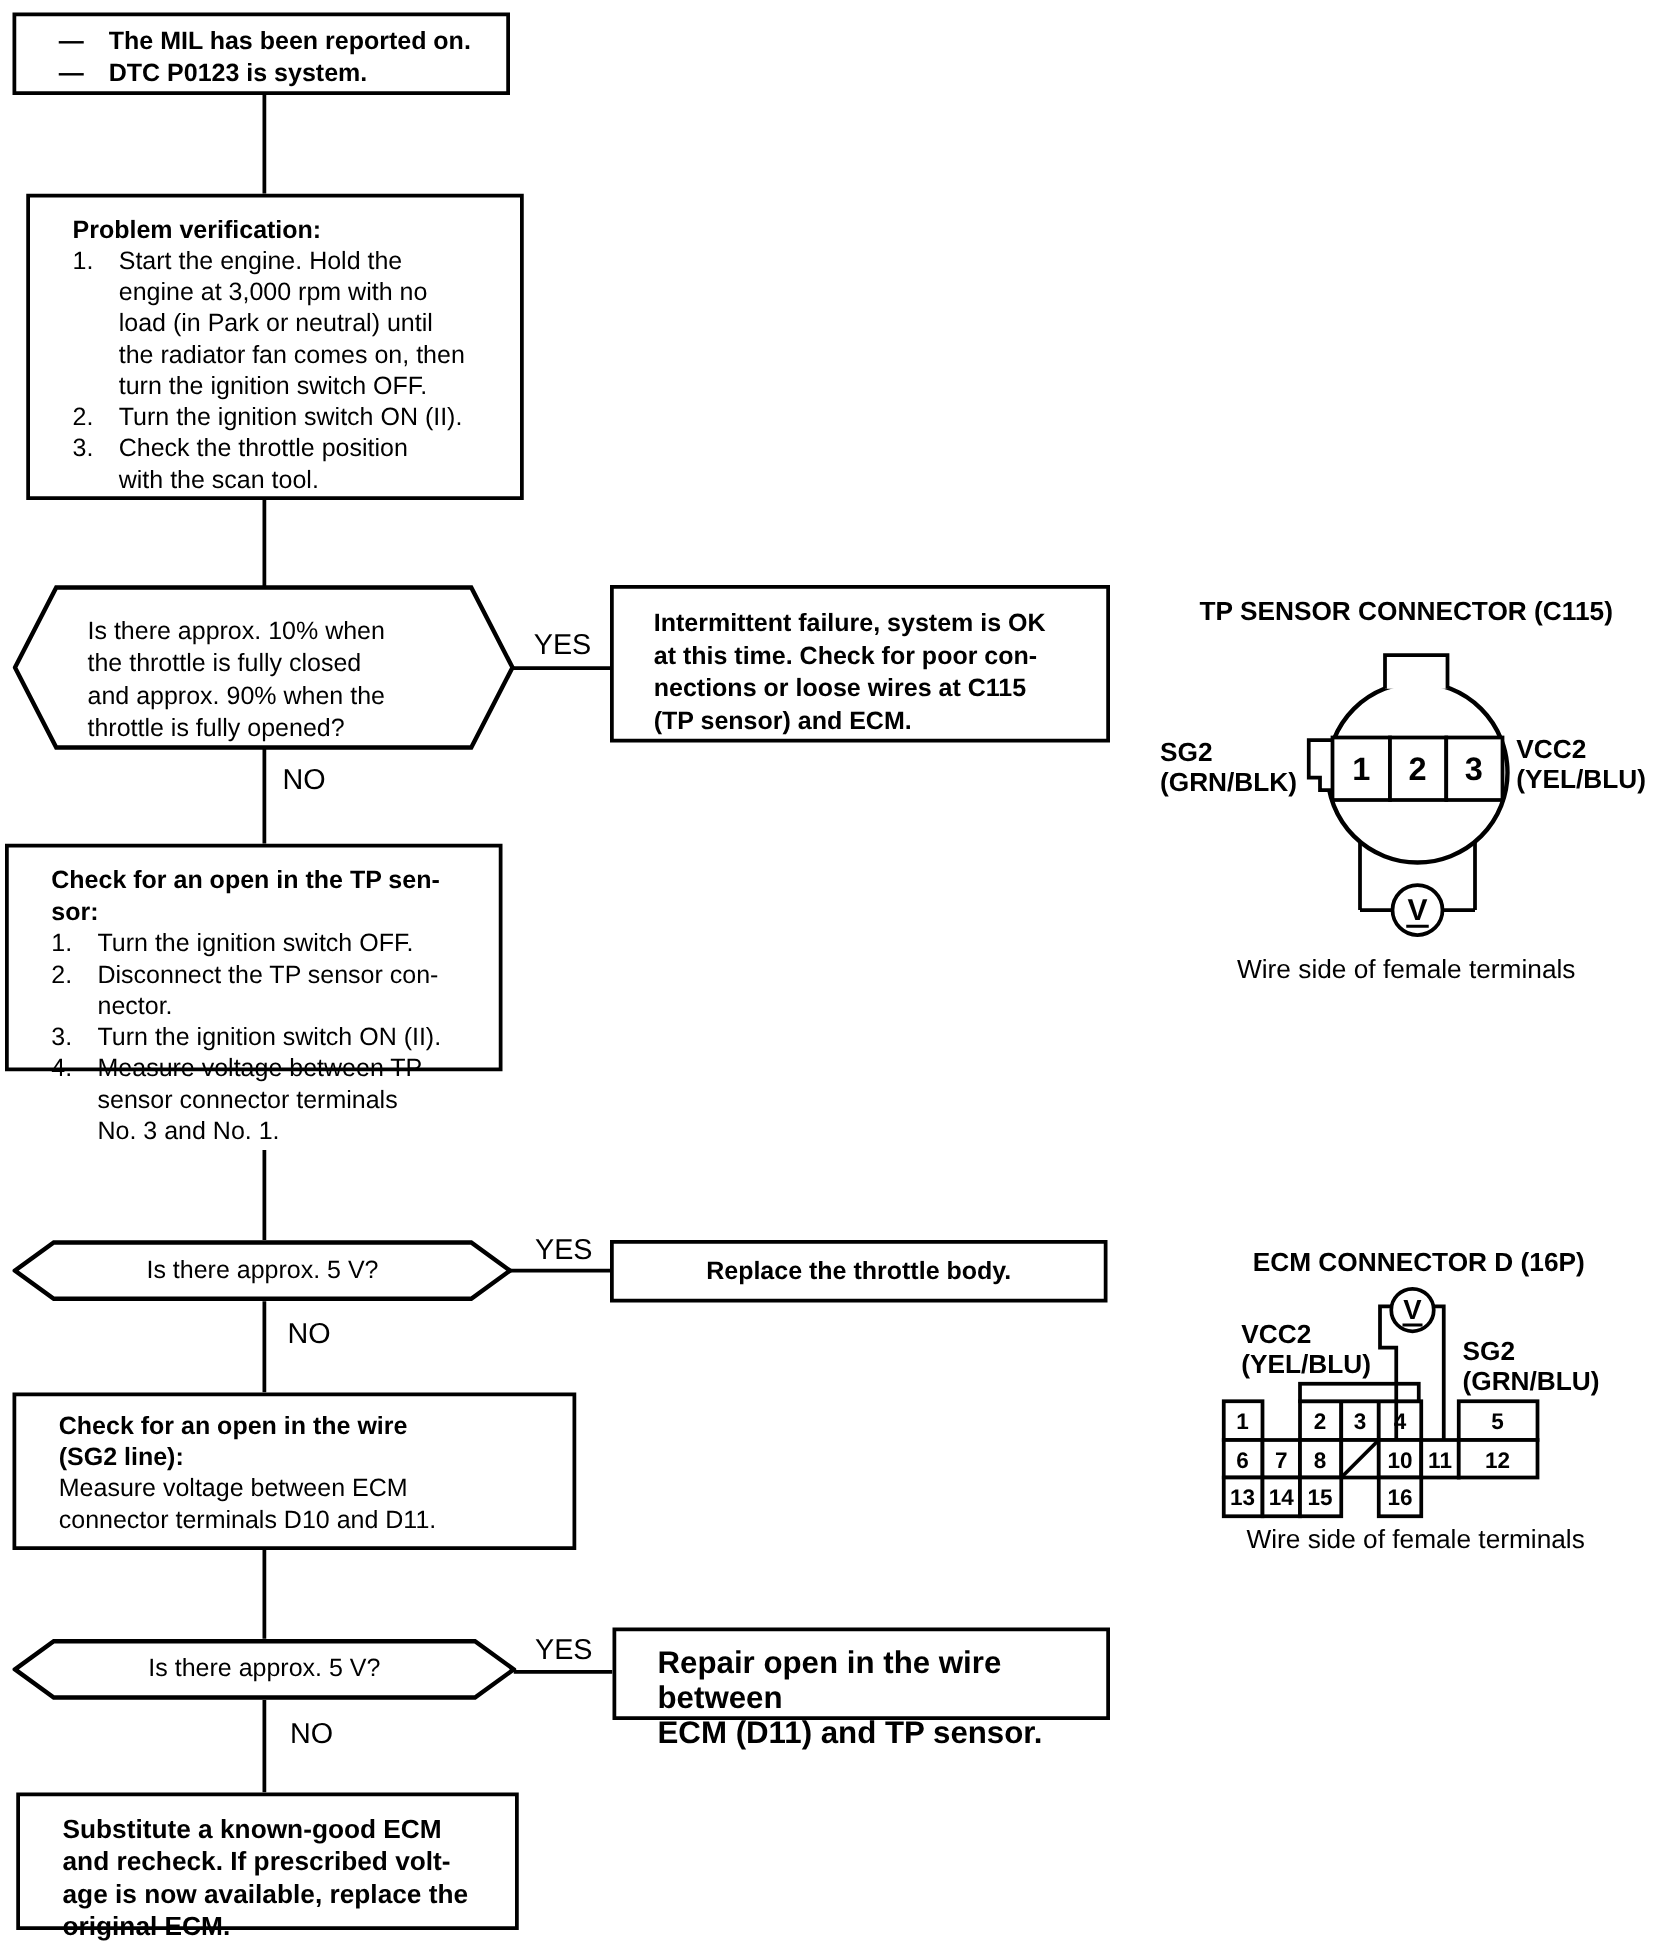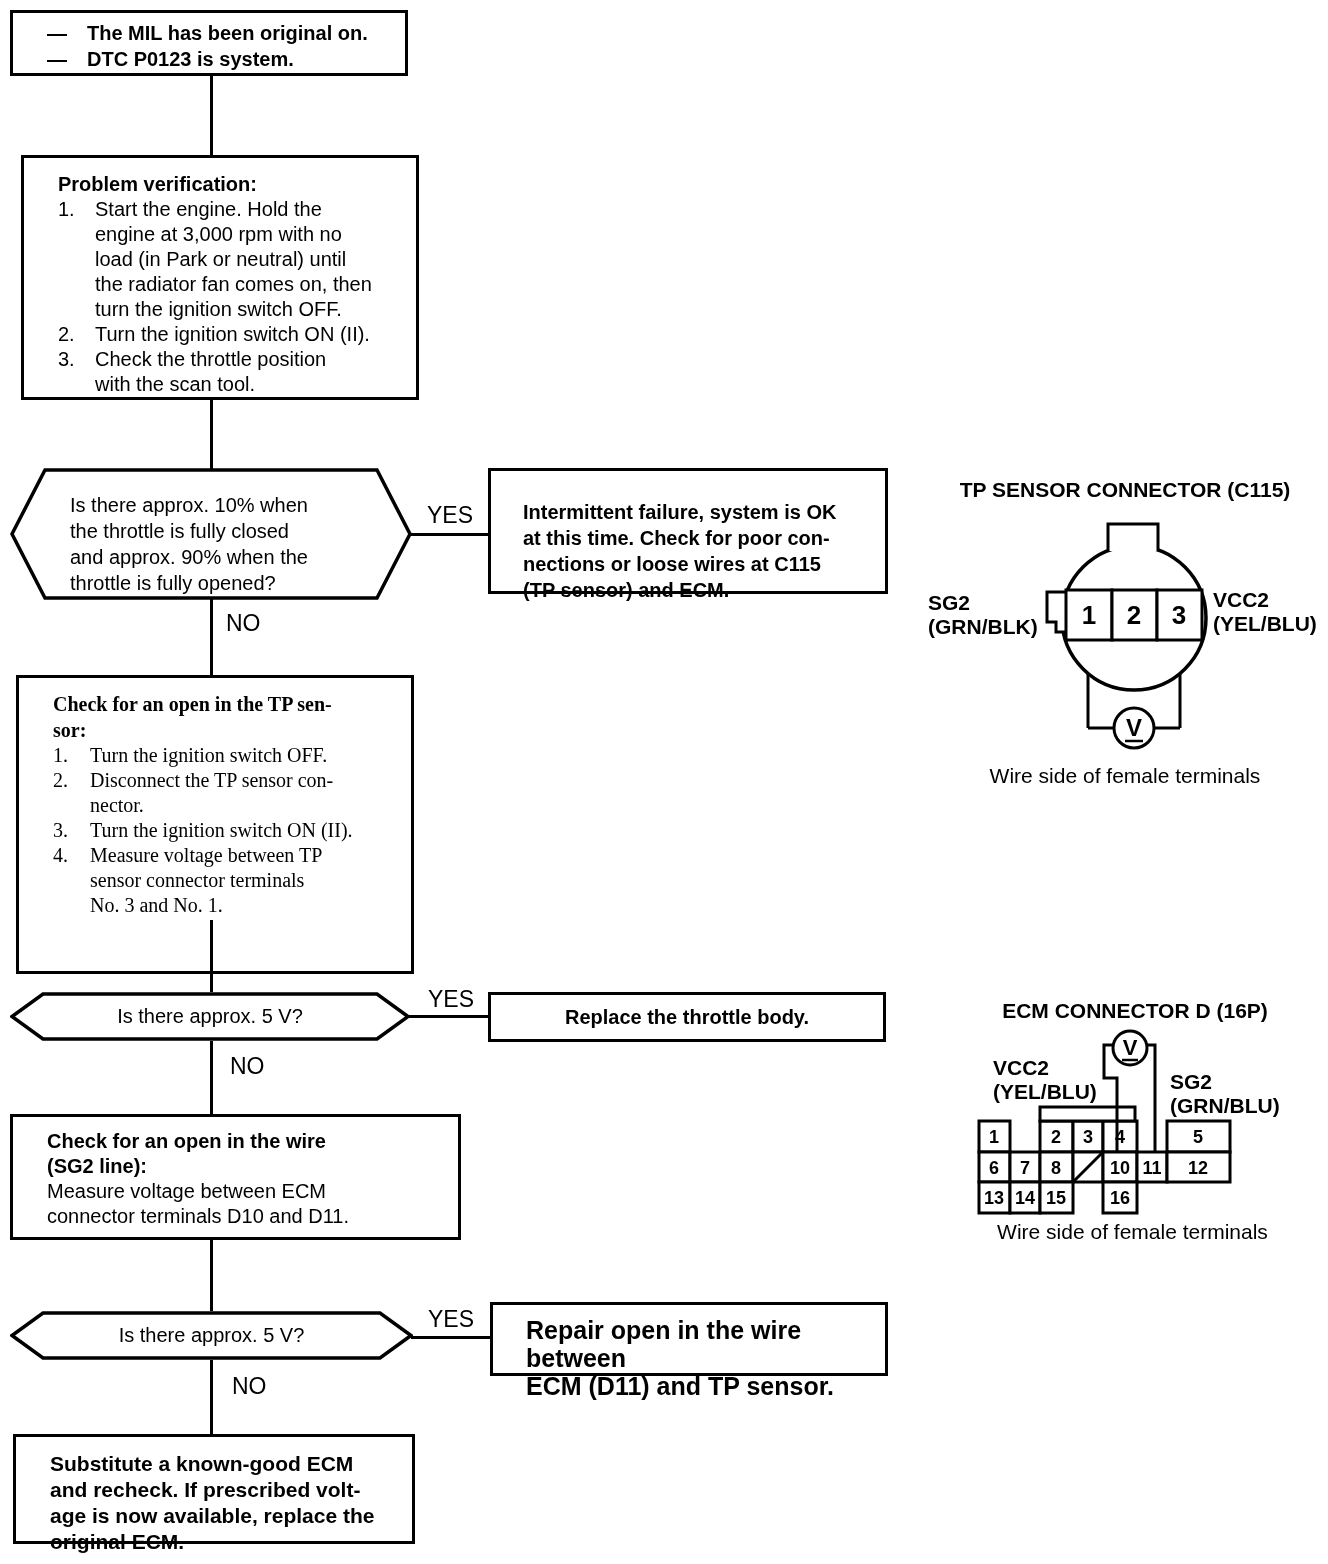--- a/index.html
+++ b/index.html
@@ -28,21 +28,21 @@
   svg text{font-family:"Liberation Sans",sans-serif;}
 </style>
 </head>
 <body>
 
 <div class="canvas">
 
   <div class="box" style="left:10px;top:10px;width:398px;height:66px;padding:7px 6px 0 34px;">
     <div class="dashrow">
       <span class="dash">—</span>
-      <span>The MIL has been original on.</span>
+      <span>The MIL has been reported on.</span>
     </div>
     <div class="dashrow">
       <span class="dash">—</span>
       <span>DTC P0123 is system.</span>
     </div>
   </div>
 
   <div class="vline" style="left:210px;top:76px;width:3px;height:79px;"></div>
 
   <div class="box" style="left:21px;top:155px;width:398px;height:245px;padding:13px 8px 0 34px;">
@@ -81,31 +81,31 @@
     </svg>
     <div class="hextxt pre" style="left:60px;top:24px;">Is there approx. 10% when
 the throttle is fully closed
 and approx. 90% when the
 throttle is fully opened?</div>
   </div>
 
   <div class="hline" style="left:408px;top:533px;width:82px;height:3px;"></div>
   <div class="yesno" style="left:427px;top:502px;">YES</div>
 
-  <div class="box" style="left:488px;top:468px;width:400px;height:126px;padding:28px 10px 0 32px;">
+  <div class="box" style="left:488px;top:468px;width:400px;height:126px;padding:15px 10px 0 32px;">
     <div class="btxt pre" style="line-height:26px;">Intermittent failure, system is OK
 at this time. Check for poor con-
 nections or loose wires at C115
 (TP sensor) and ECM.</div>
   </div>
 
   <div class="vline" style="left:210px;top:598px;width:3px;height:77px;"></div>
   <div class="yesno" style="left:226px;top:610px;">NO</div>
 
-  <div class="box" style="left:16px;top:675px;width:398px;height:299px;padding:13px 8px 0 34px;font-family:Liberation Serif, serif;">
+  <div class="box" style="left:4px;top:675px;width:398px;height:182px;padding:13px 8px 0 34px;">
     <div class="btxt pre">Check for an open in the TP sen-
 sor:</div>
     <div class="steps">
       <div class="step">
         <span class="num">1.</span>
         <span class="stxt pre">Turn the ignition switch OFF.</span>
       </div>
     </div>
     <div class="steps">
       <div class="step">

